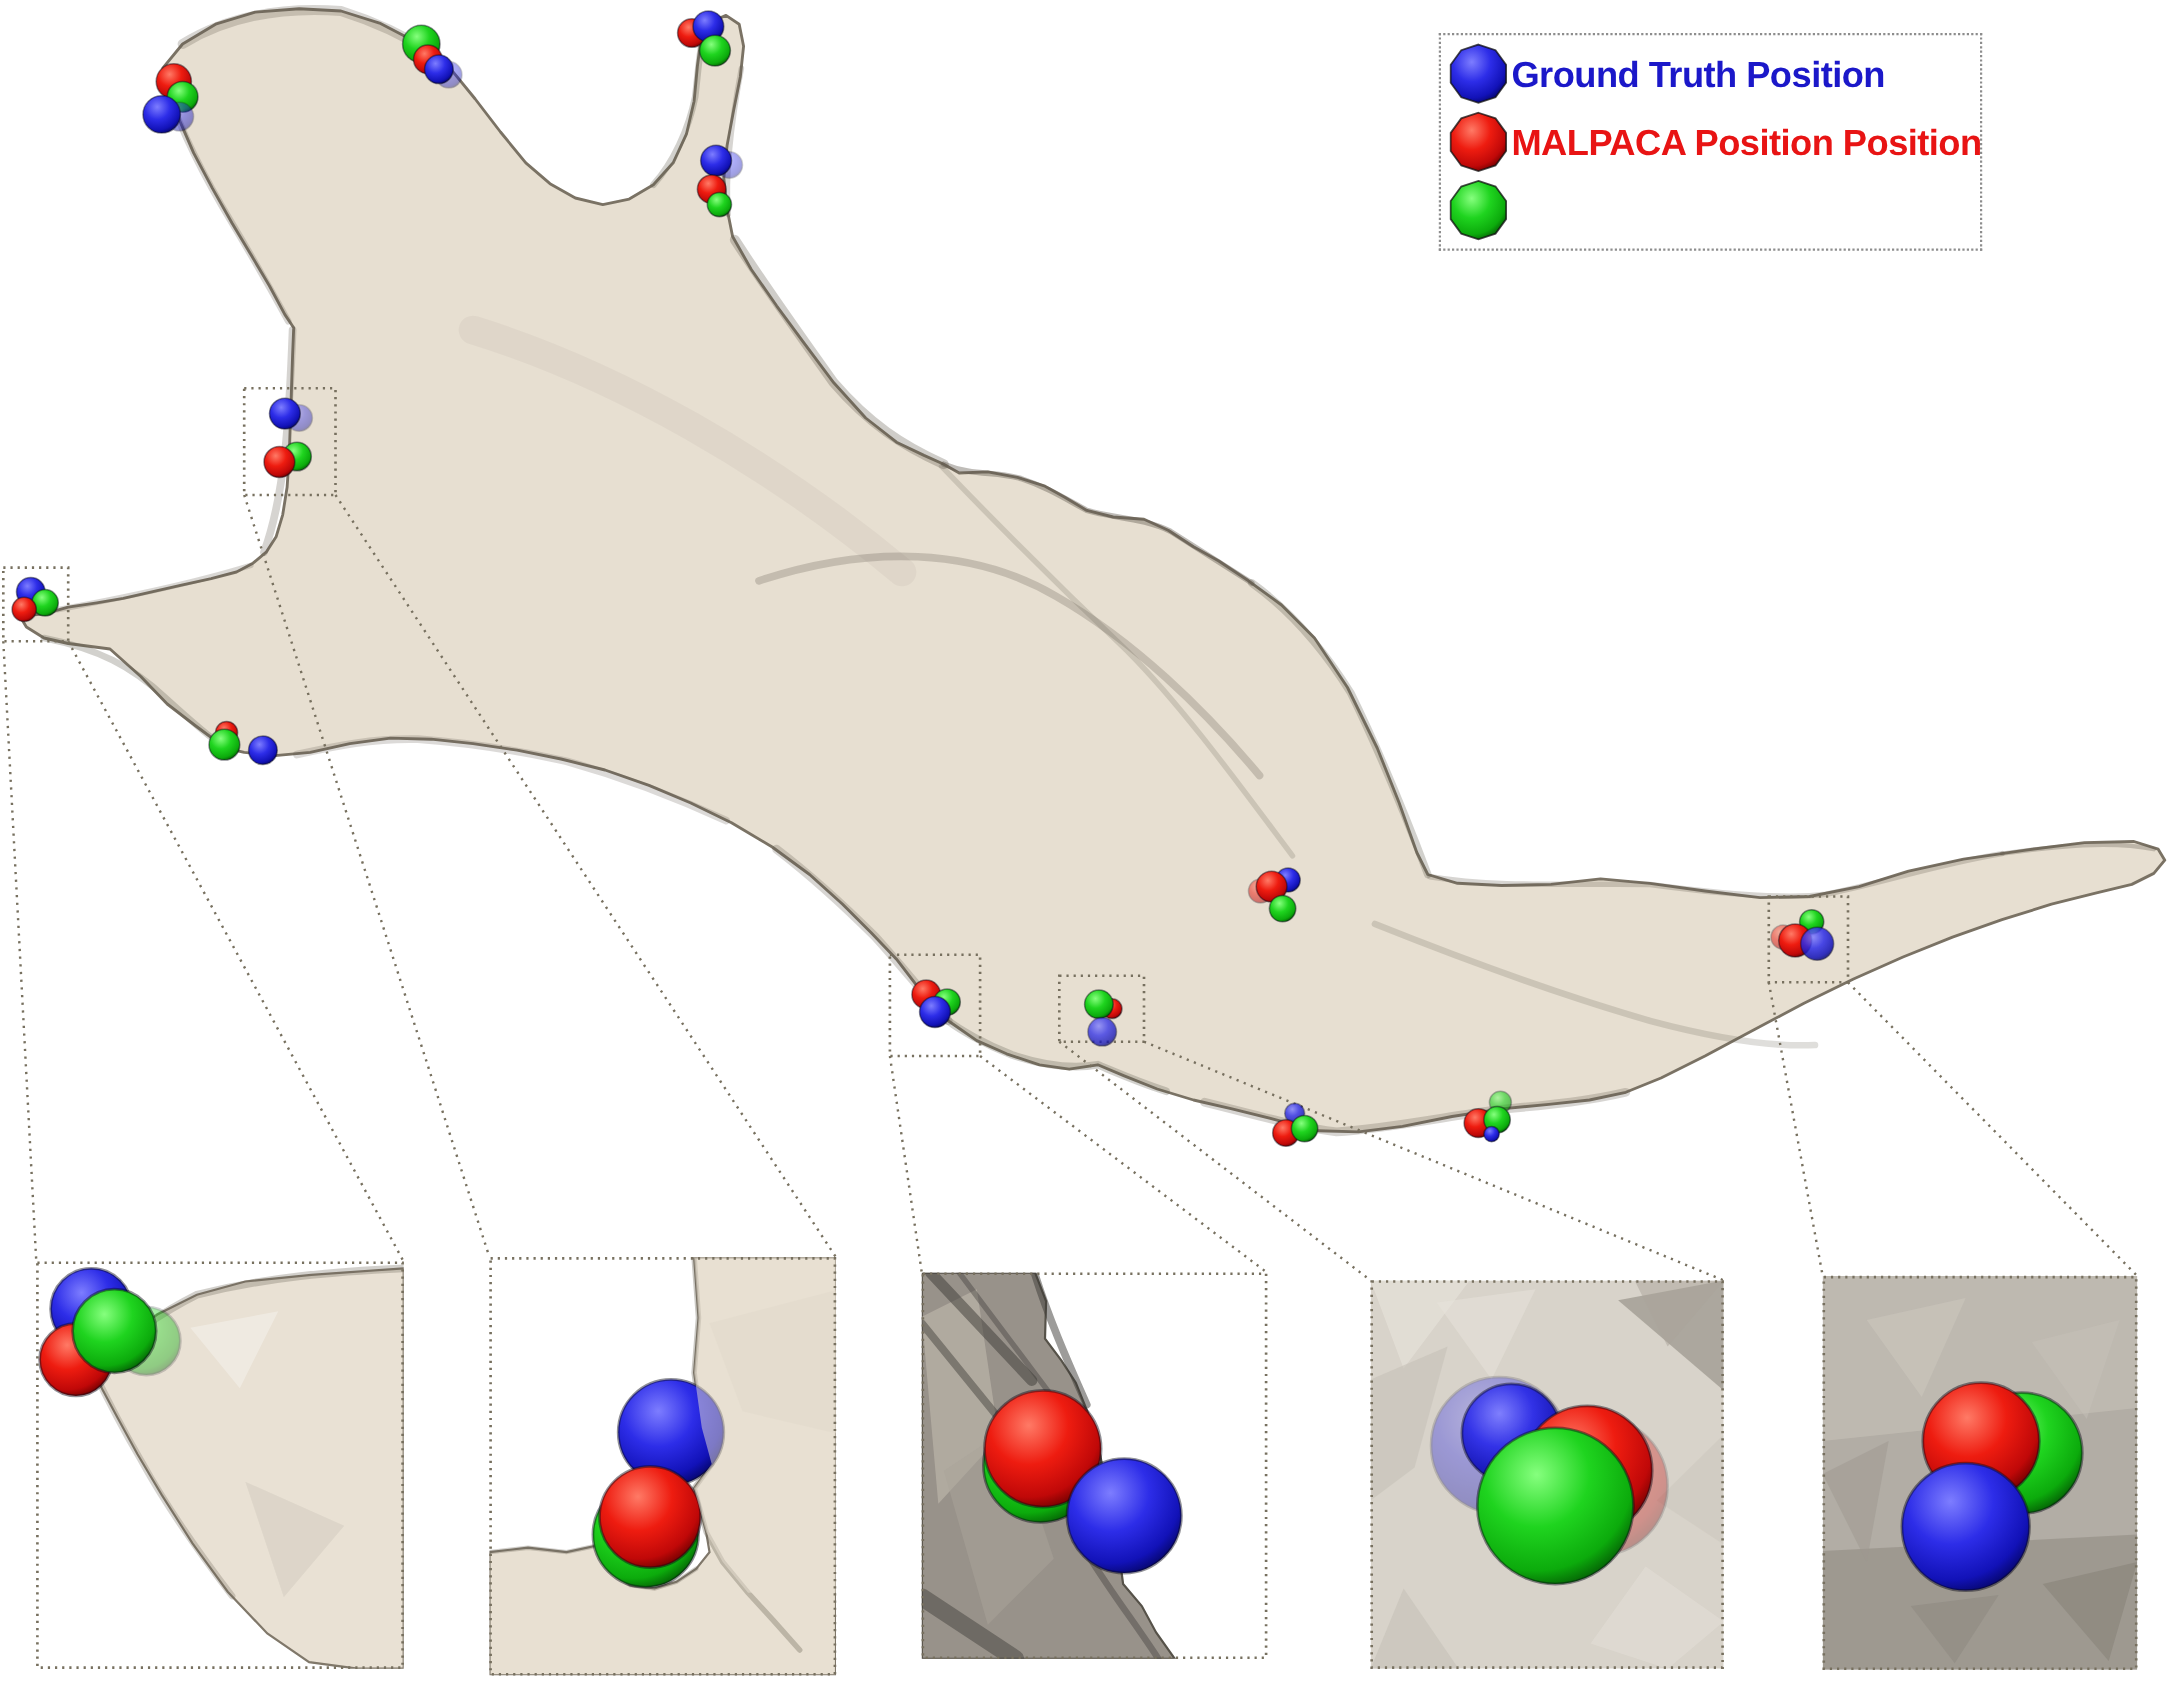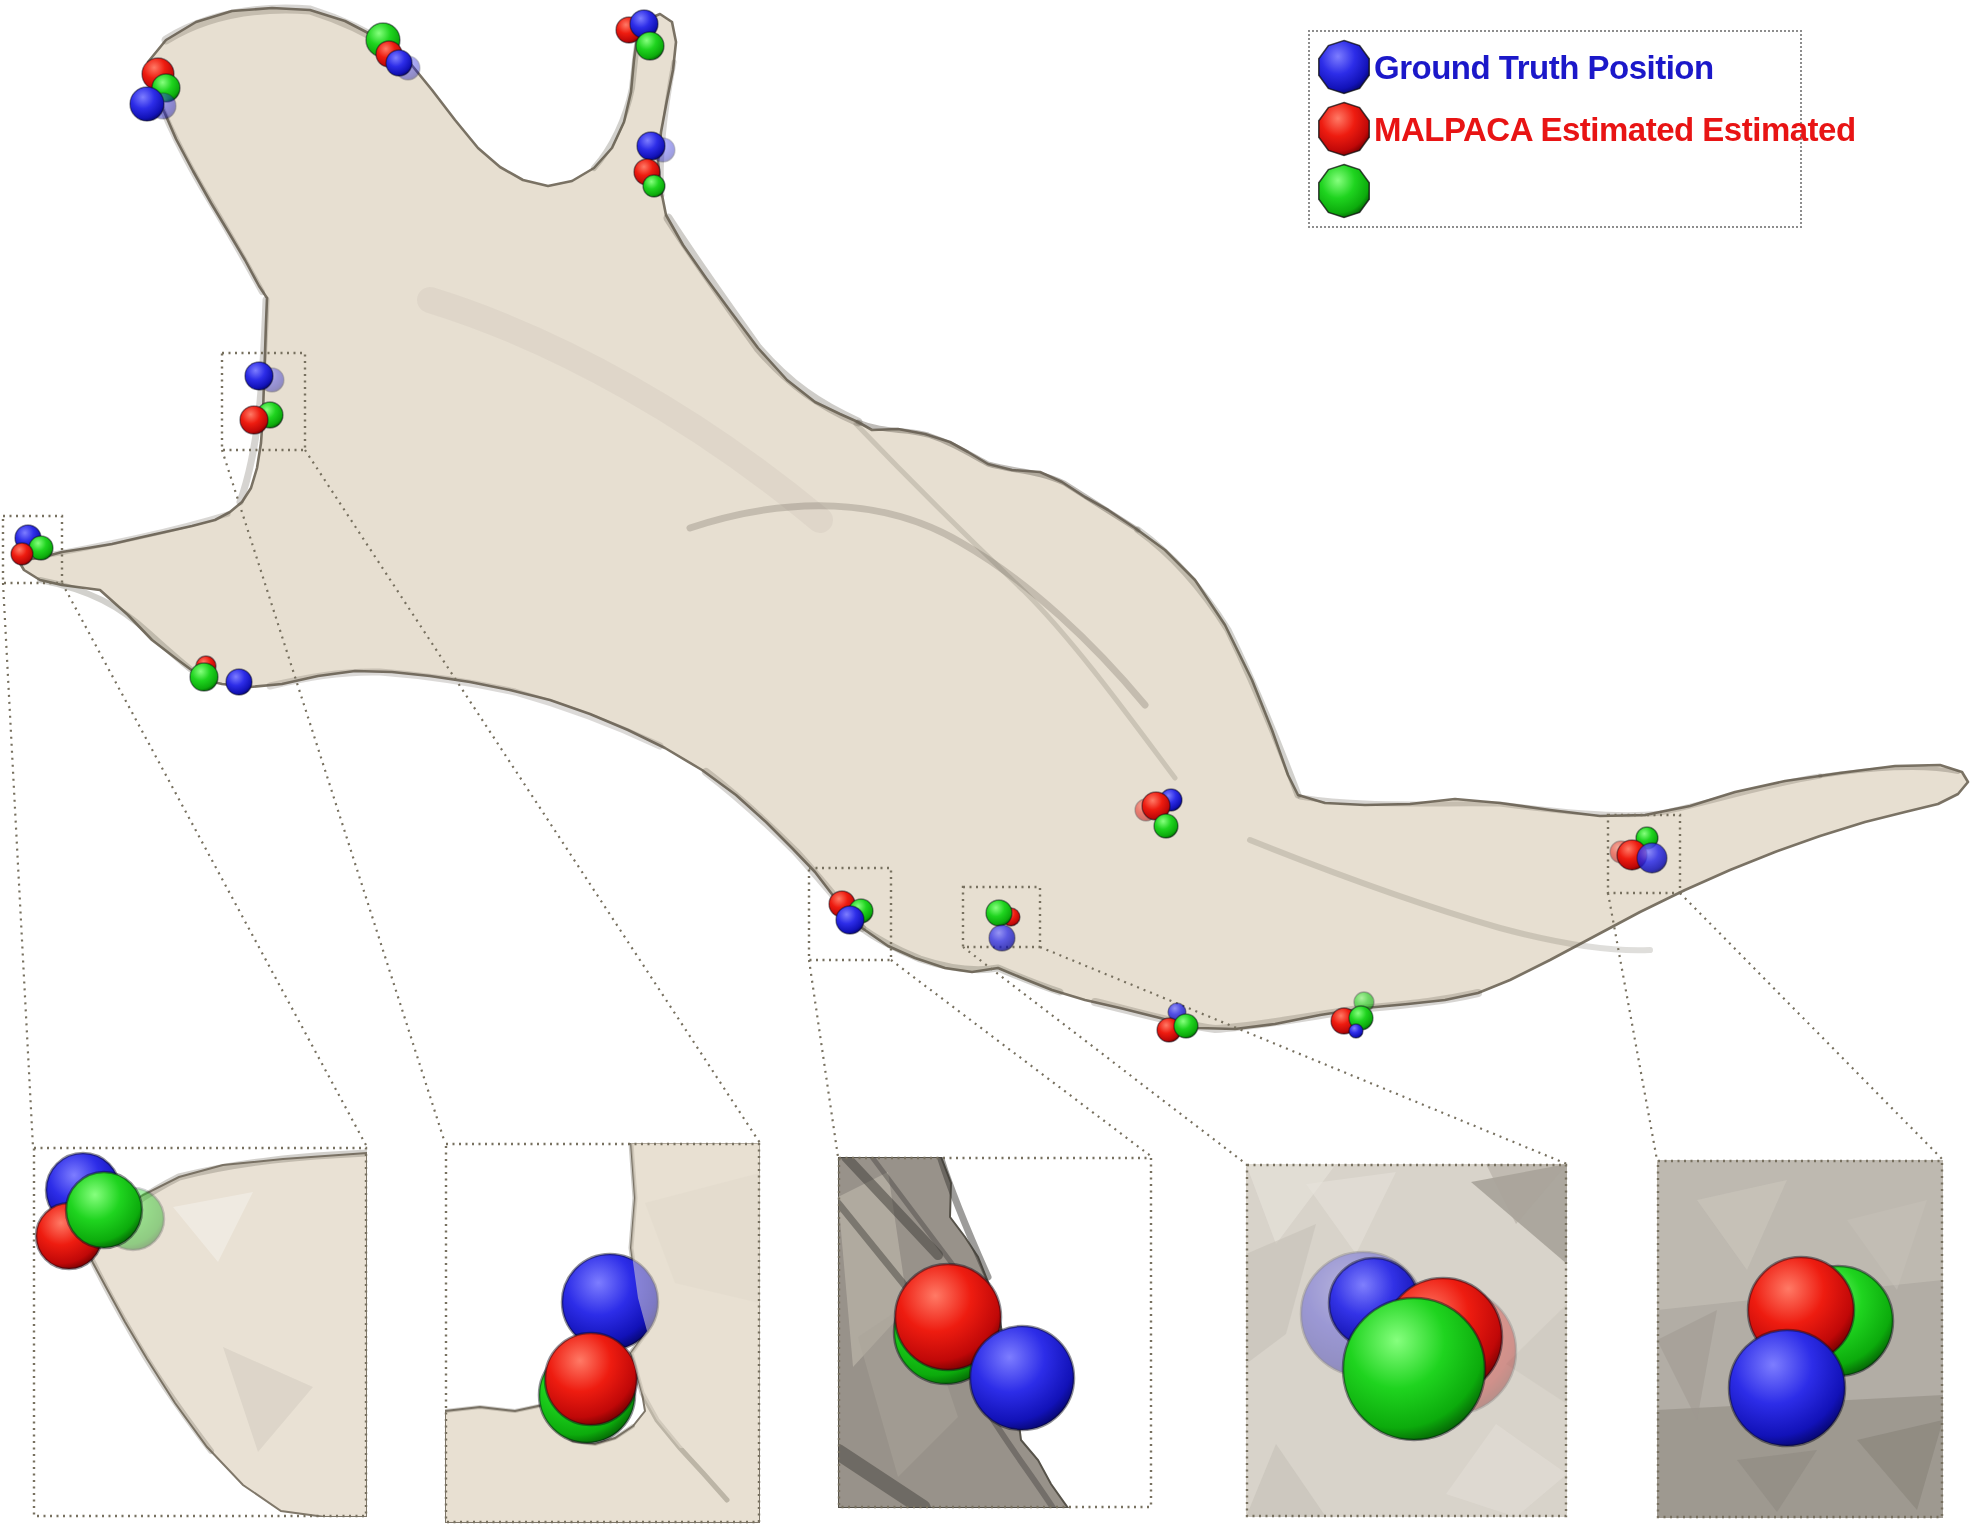--- a/index.html
+++ b/index.html
@@ -243,21 +243,21 @@
       <div class="legend-row">
         <svg width="56" height="56" viewBox="0 0 56 56">
           <polygon points="28.0,1.5 43.6,6.6 53.2,19.8 53.2,36.2 43.6,49.4 28.0,54.5 12.4,49.4 2.8,36.2 2.8,19.8 12.4,6.6" fill="url(#grad-blue)" stroke="rgba(15,15,15,0.75)" stroke-width="1.6"></polygon>
         </svg>
         <span class="legend-label" style="color: rgb(27, 24, 201);">Ground Truth Position</span>
       </div>
       <div class="legend-row">
         <svg width="56" height="56" viewBox="0 0 56 56">
           <polygon points="28.0,1.5 43.6,6.6 53.2,19.8 53.2,36.2 43.6,49.4 28.0,54.5 12.4,49.4 2.8,36.2 2.8,19.8 12.4,6.6" fill="url(#grad-red)" stroke="rgba(15,15,15,0.75)" stroke-width="1.6"></polygon>
         </svg>
-        <span class="legend-label" style="color: rgb(232, 20, 20);">MALPACA Estimated Estimated</span>
+        <span class="legend-label" style="color: rgb(232, 20, 20);">MALPACA Position Position</span>
       </div>
       <div class="legend-row">
         <svg width="56" height="56" viewBox="0 0 56 56">
           <polygon points="28.0,1.5 43.6,6.6 53.2,19.8 53.2,36.2 43.6,49.4 28.0,54.5 12.4,49.4 2.8,36.2 2.8,19.8 12.4,6.6" fill="url(#grad-green)" stroke="rgba(15,15,15,0.75)" stroke-width="1.6"></polygon>
         </svg>
       </div>
     </div>
 </div>
 
 </body></html>

